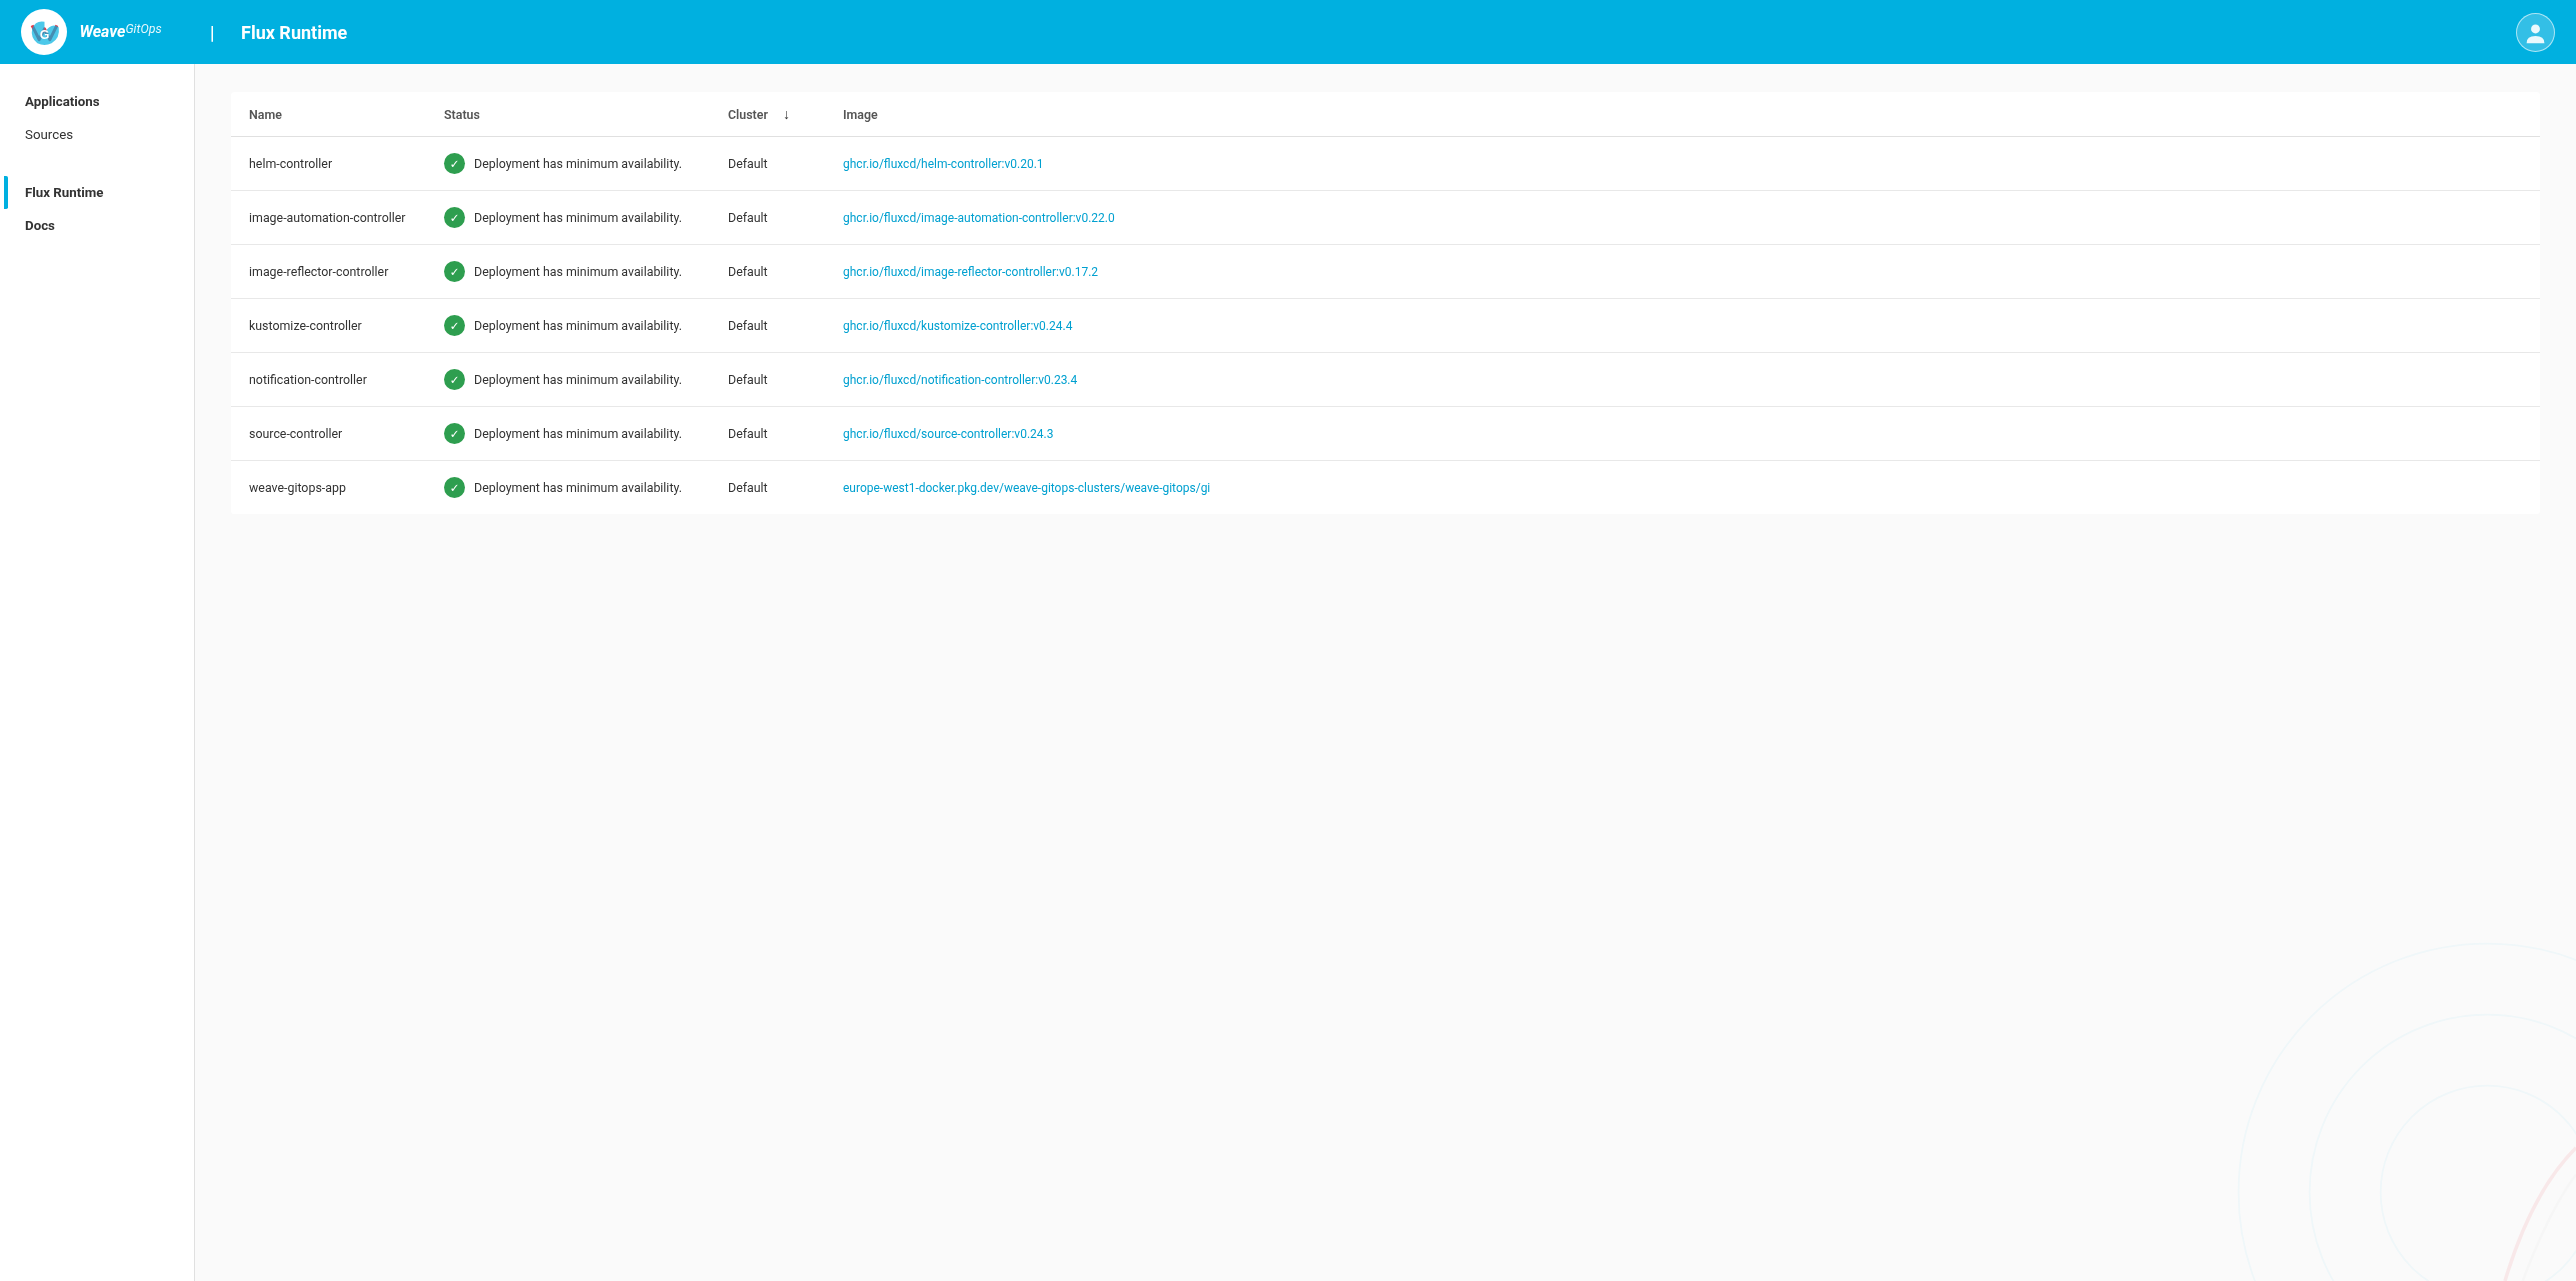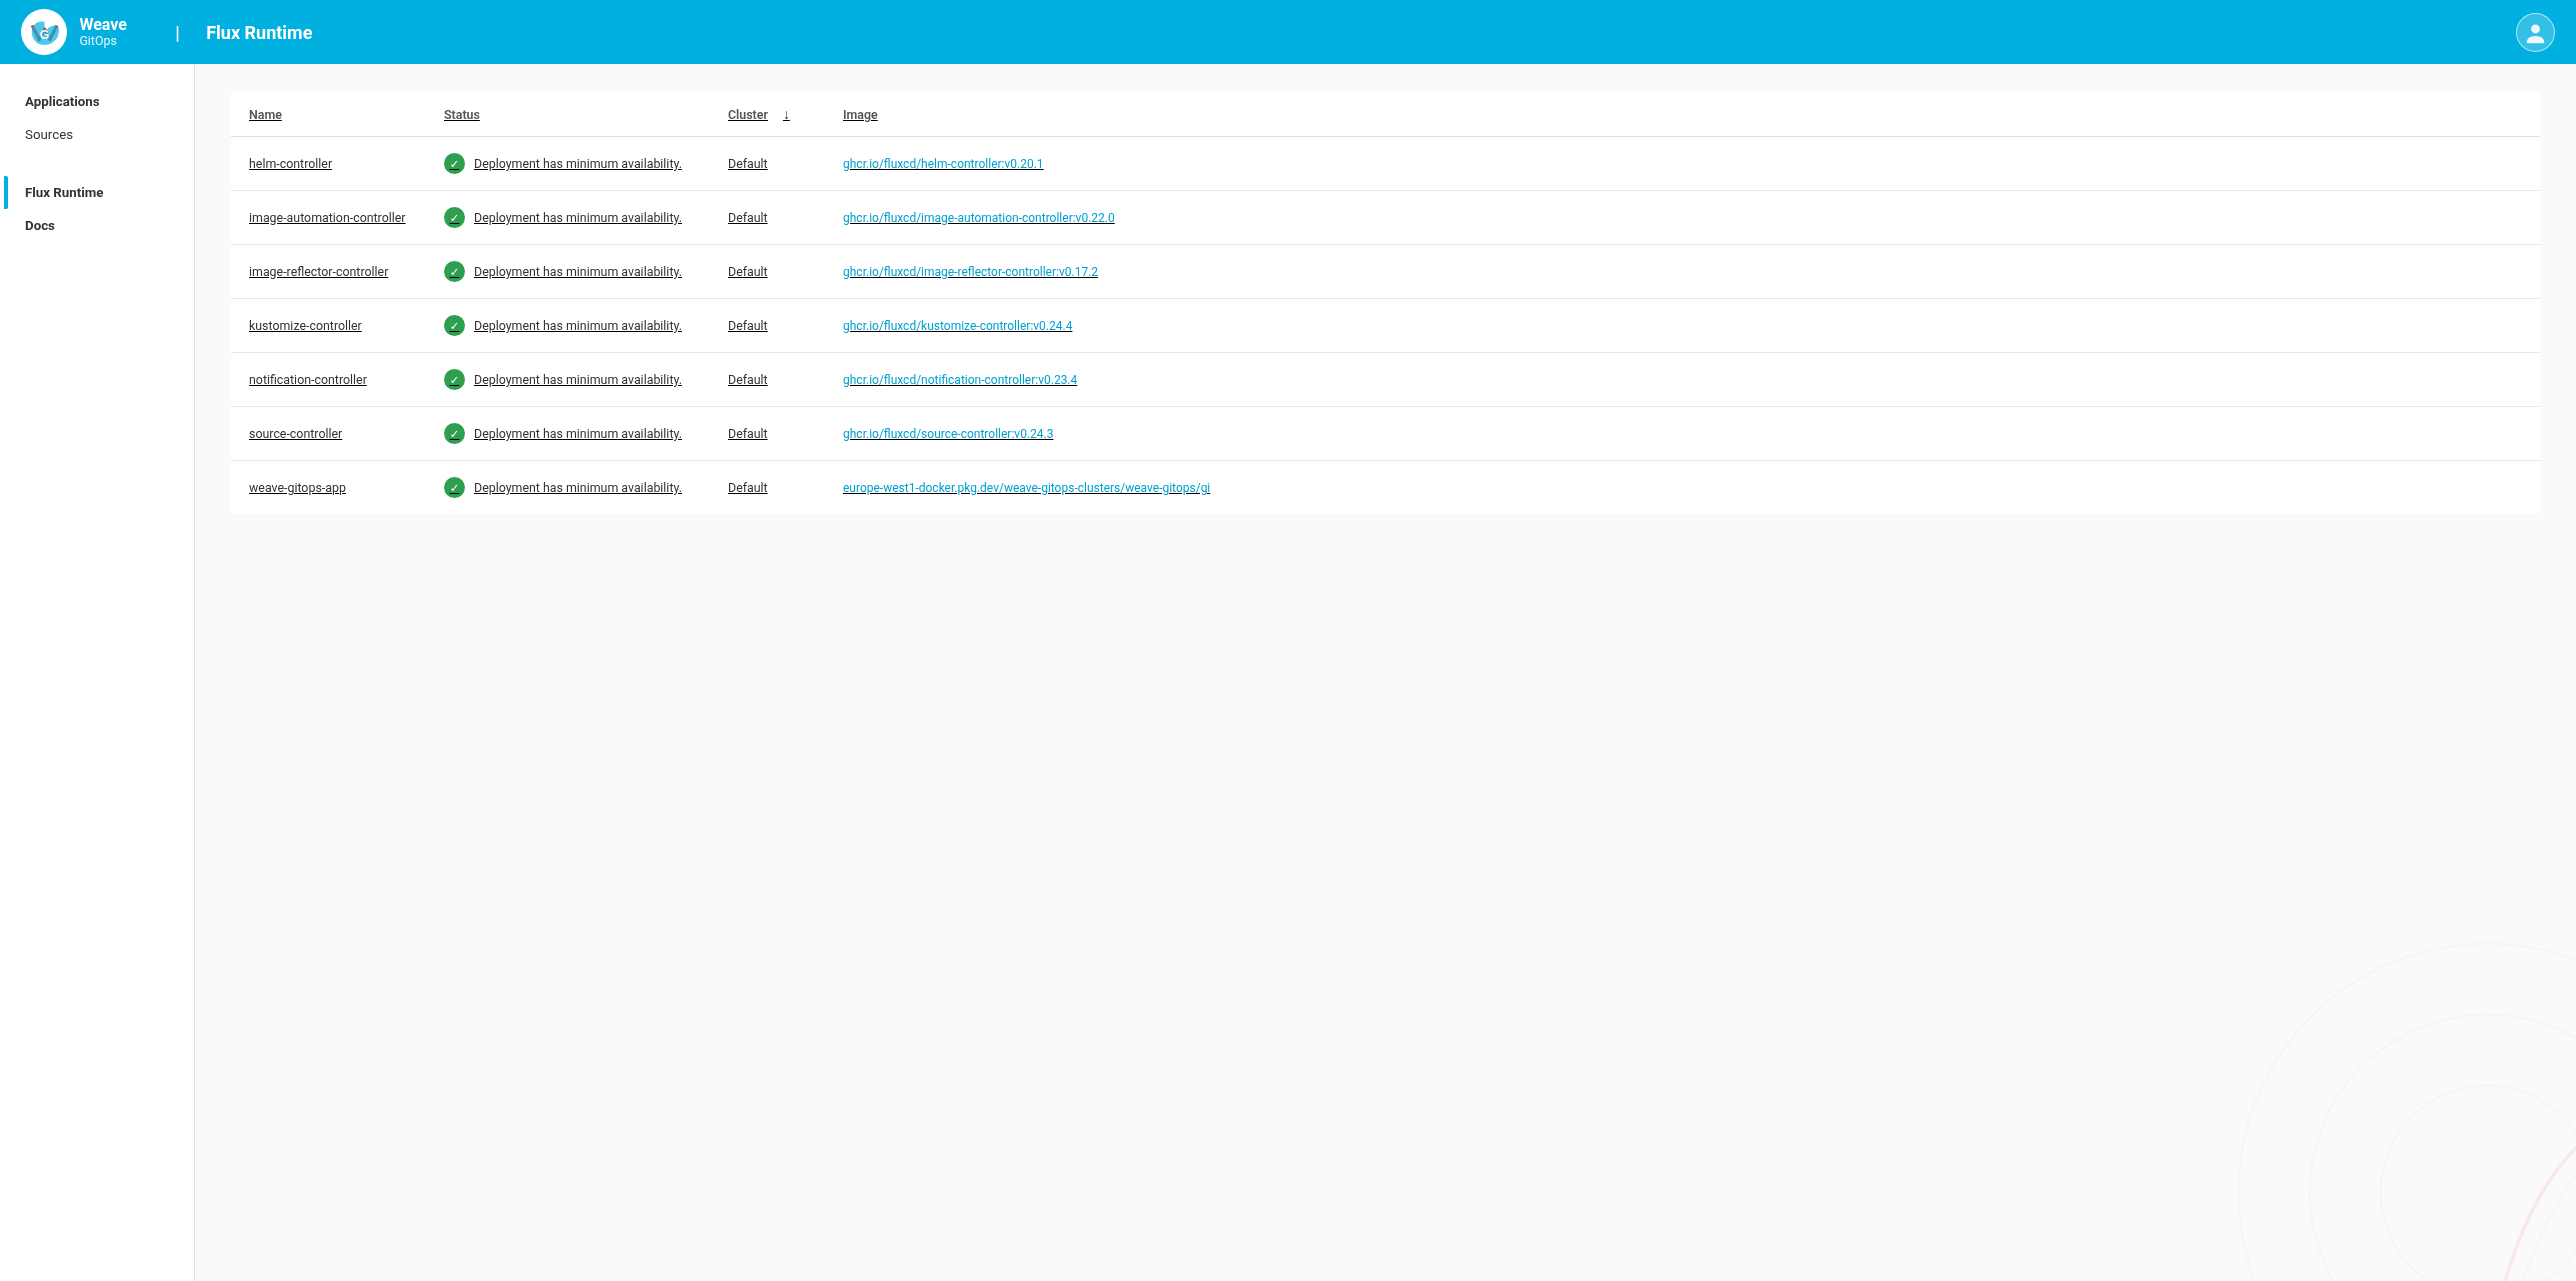--- a/index.html
+++ b/index.html
@@ -29,22 +29,23 @@
       background: #fff;
       display: flex;
       align-items: center;
       justify-content: center;
       overflow: hidden;
       flex-shrink: 0;
     }
     .logo svg { width: 39px; height: 39px; }
     .header-brand {
       display: flex;
-      flex-direction: column;
+      flex-direction: row;
       line-height: 1.2;
+      font-style: italic;
     }
     .brand-weave { color: #fff; font-size: 16px; font-weight: 700; }
     .brand-gitops { color: #fff; font-size: 12.4px; font-weight: 400; opacity: 0.9; }
     .avatar-btn {
       width: 39px; height: 39px;
       border-radius: 50%;
       background: rgba(255,255,255,0.2);
       border: 1.8px solid rgba(255,255,255,0.6);
       display: flex; align-items: center; justify-content: center;
       cursor: pointer;
@@ -114,21 +115,20 @@
       z-index: 1;
     }
 
     
     .data-table {
       width: 100%;
       border-collapse: collapse;
       background: #fff;
       border-radius: 3.6px;
       overflow: hidden;
-      text-decoration: underline;
     }
     .data-table th {
       text-align: left;
       padding: 14px 18px;
       font-size: 12.4px;
       font-weight: 600;
       color: #555;
       border-bottom: 1.8px solid #e0e0e0;
       white-space: nowrap;
     }

